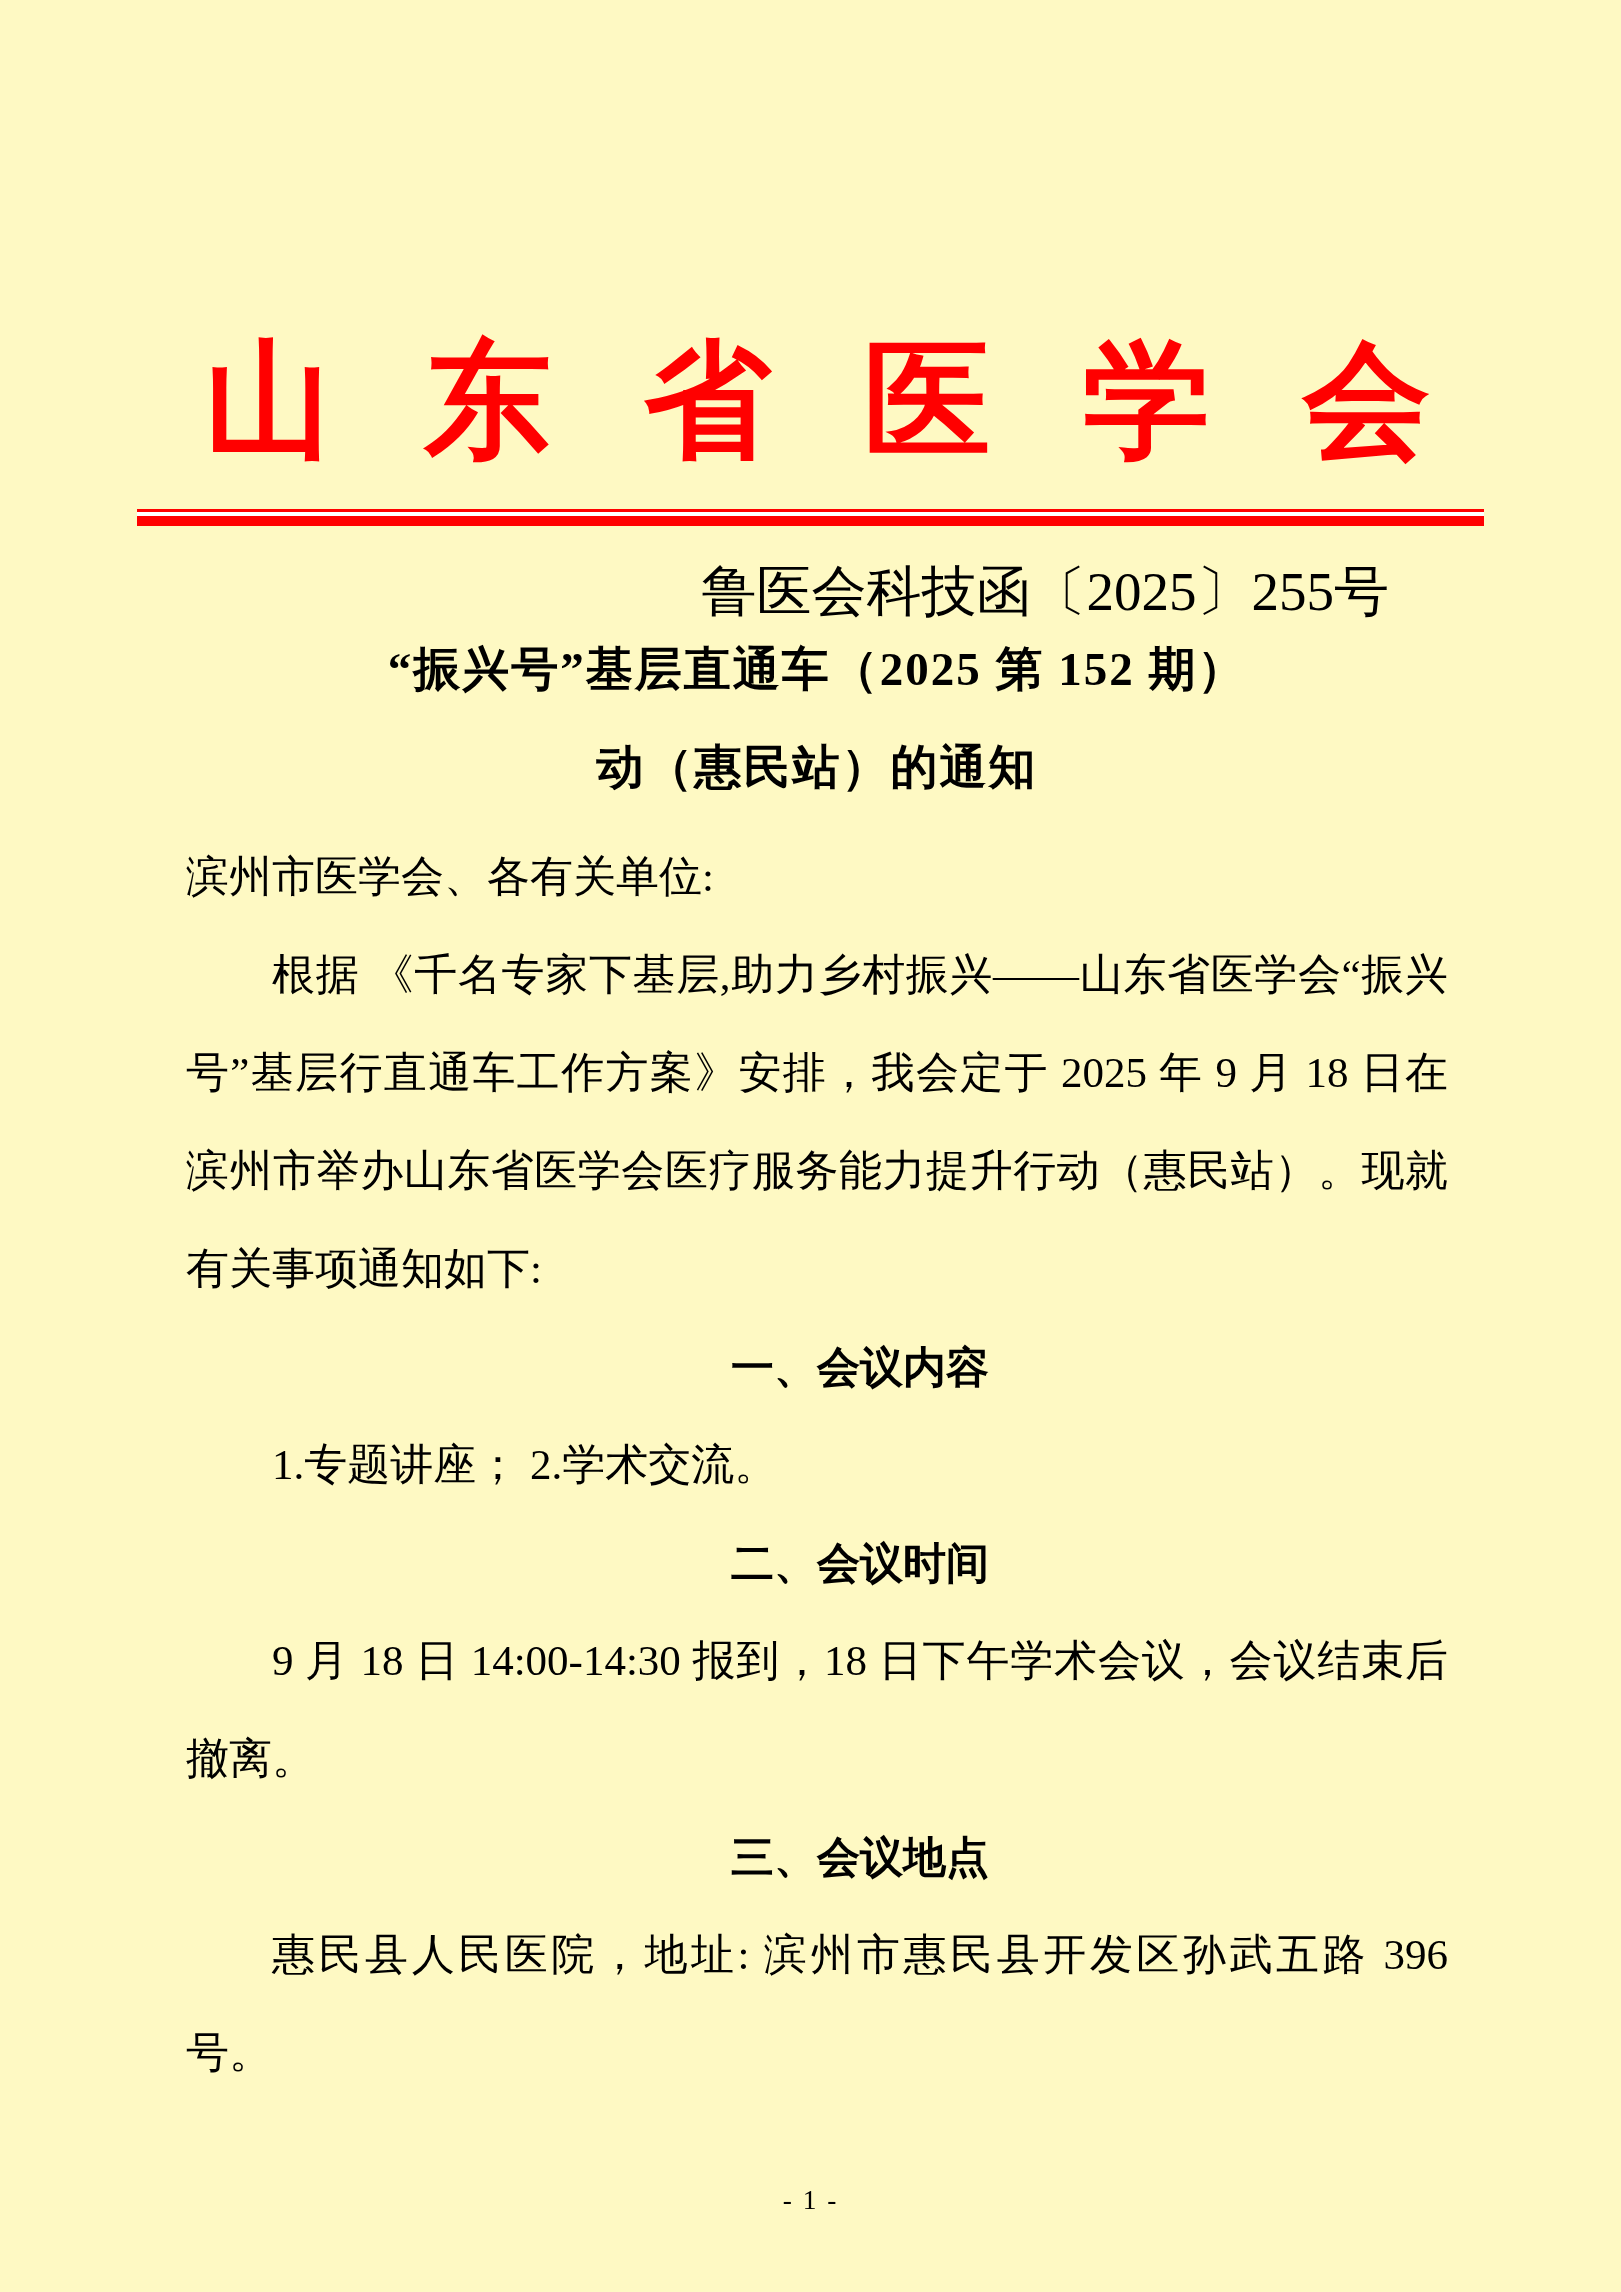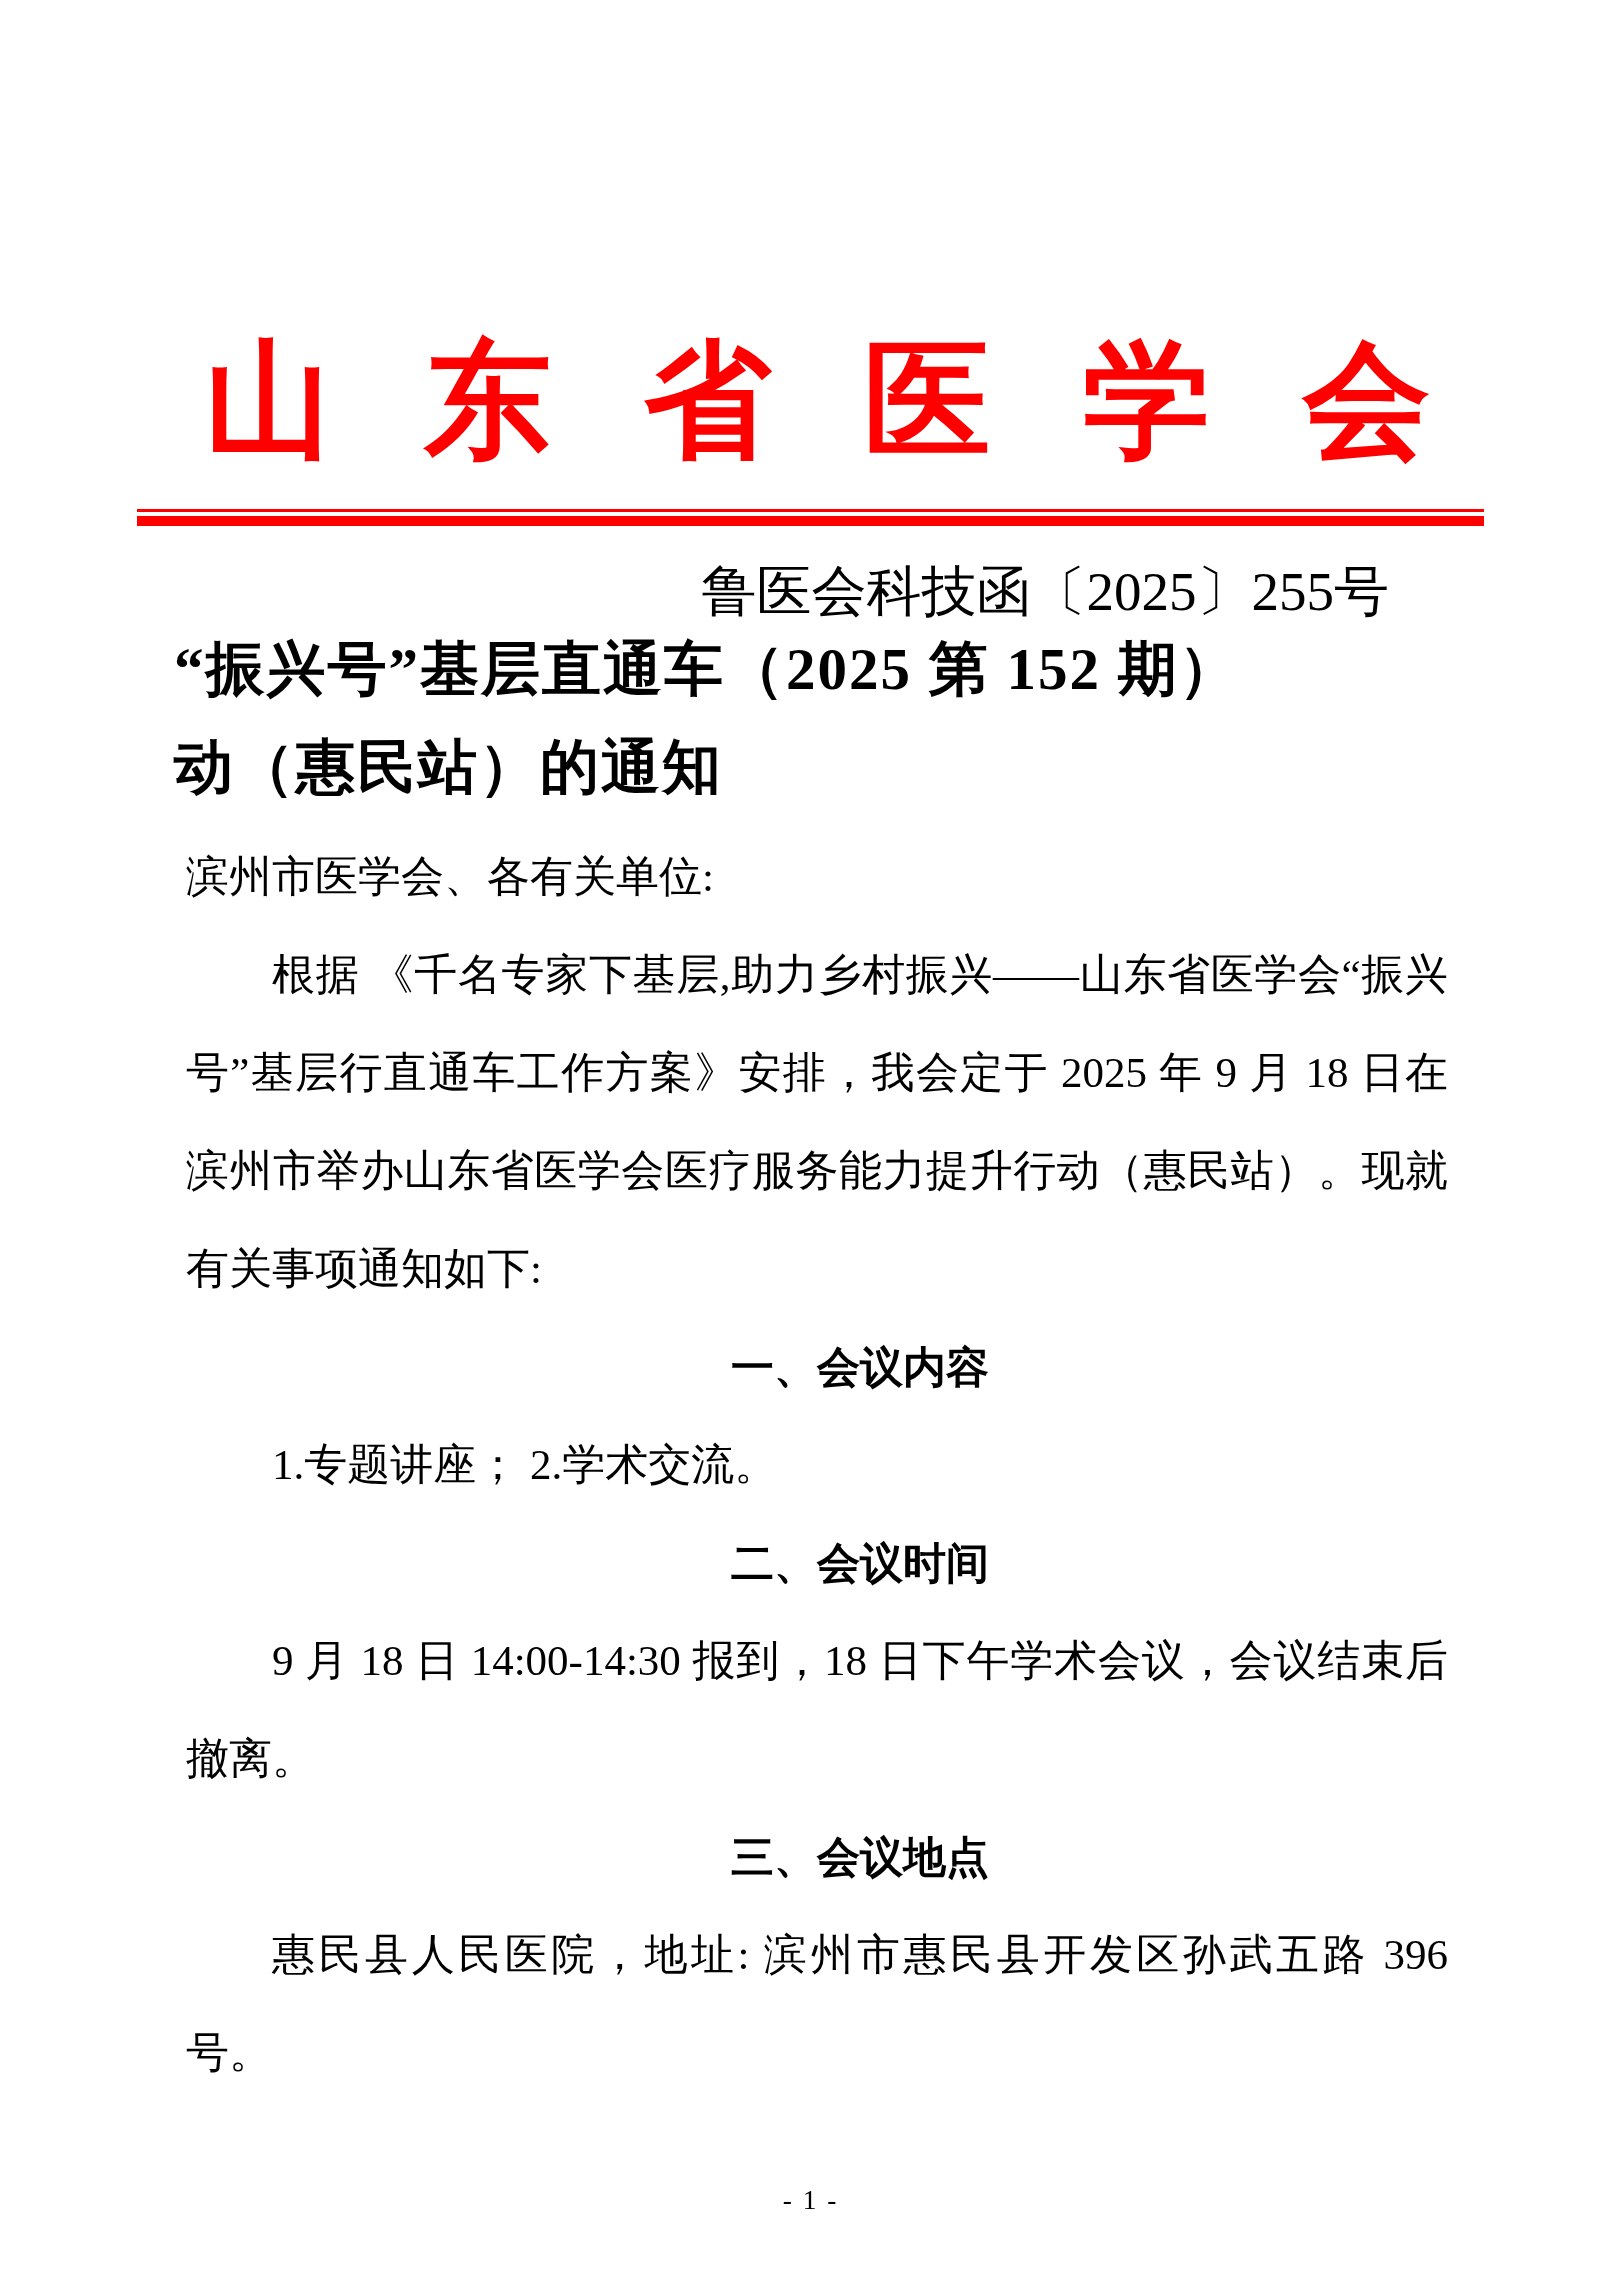--- a/index.html
+++ b/index.html
@@ -1,20 +1,20 @@
 <!DOCTYPE html>
 <html><head>
 <meta charset="utf-8">
 <style>
   html,body{margin:0;padding:0;background:#888;}
   .page{
     position:relative;
     width:1621px;height:2293px;
     margin:0 auto;
-    background:#ffffff;
+    background:#fef9c3;
     box-sizing:border-box;
     padding:338px 161px 0 174px;
     font-family:"Liberation Serif", serif;
     color:#000;
     overflow:hidden;
   }
   .org-title{
     text-align:center;
     font-size:127px;
     line-height:127px;
@@ -34,21 +34,22 @@
   }
   .doc-number{
     margin:37px 0 0 0;
     text-align:right;
     padding-right:71px;
     font-size:55px;
     line-height:57px;
   }
   .doc-title{
     margin:0;
-    font-size:59px;
+    text-align:center;
+    font-size:47px;
     line-height:98px;
     font-weight:bold;
     letter-spacing:2px;
   }
   .body-text{margin:12px;}
   .body-text p{
     margin:0;
     font-size:43px;
     line-height:98px;
     text-align:justify;

